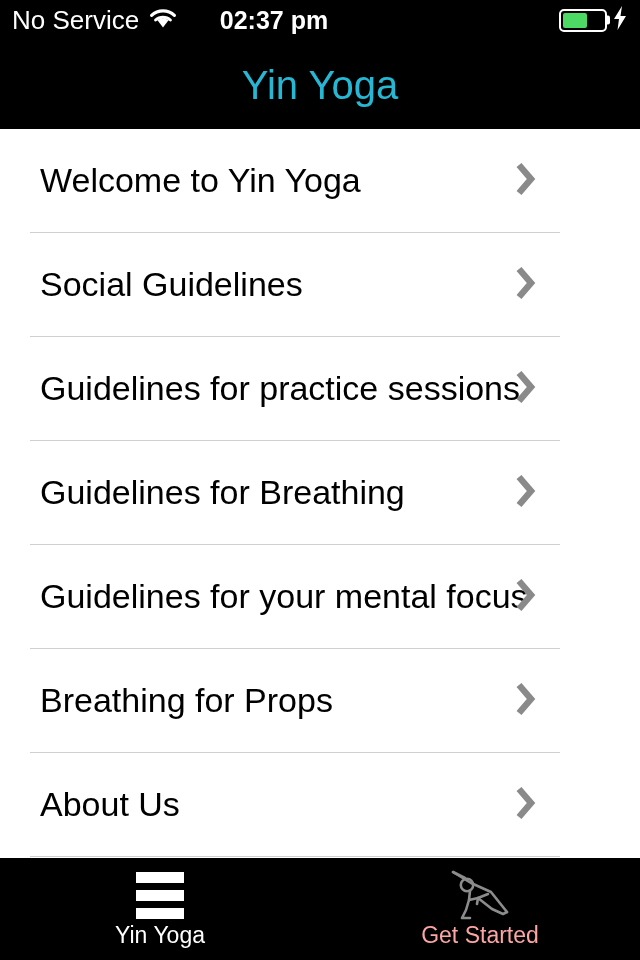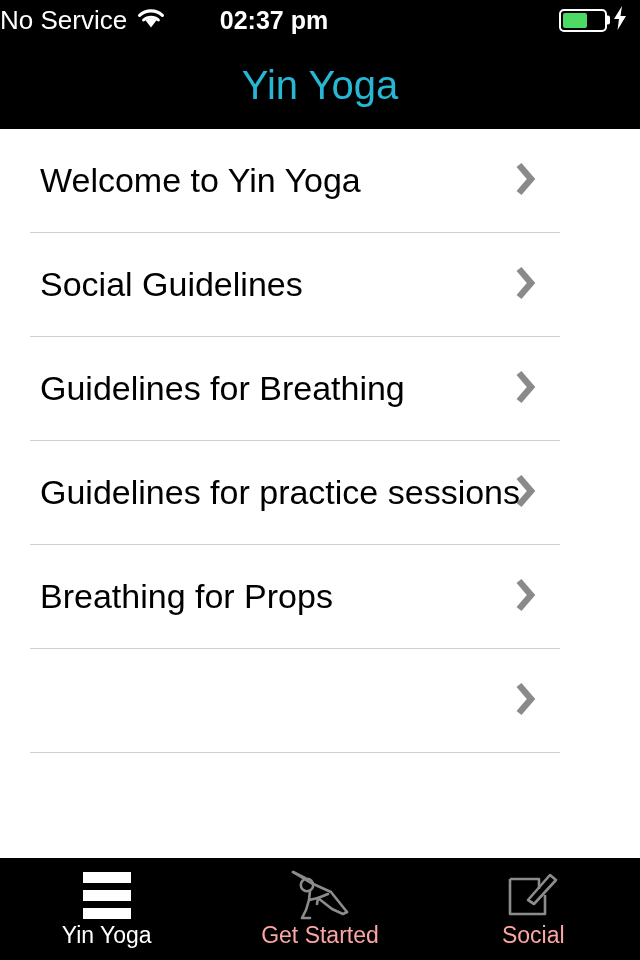--- a/index.html
+++ b/index.html
@@ -10,21 +10,21 @@
     overflow:hidden;
   }
   #phone { position:relative; width:640px; height:960px; background:#fff; }
 
   
   .statusbar{
     position:absolute; top:0; left:0; width:640px; height:40px;
     background:#000; color:#fff;
   }
   .sb-left{
-    position:absolute; left:0; top:0; height:40px;
+    position:absolute; left:12px; top:0; height:40px;
     display:flex; align-items:center; gap:9px;
   }
   .sb-carrier{ font-size:26px; letter-spacing:0px; line-height:1; }
   .wifi-icon{ display:block; }
   .sb-time{
     position:absolute; left:0; top:0; width:548px; height:40px;
     display:flex; align-items:center; justify-content:center;
     font-size:25px; font-weight:bold;
   }
   .sb-right{
@@ -150,41 +150,49 @@
         <span class="row-sep"></span>
       </div>
       <div class="row">
         <span class="row-label">Social Guidelines</span>
         <span class="chevron"><svg width="22" height="36" viewBox="0 0 22 36">
             <path d="M4 4 L16 18 L4 32" stroke="#8a8a8a" stroke-width="6.5" fill="none" stroke-linecap="butt" stroke-linejoin="miter"></path>
           </svg></span>
         <span class="row-sep"></span>
       </div>
       <div class="row">
+        <span class="row-label">Guidelines for practice sessions</span>
+        <span class="chevron"><svg width="22" height="36" viewBox="0 0 22 36">
+            <path d="M4 4 L16 18 L4 32" stroke="#8a8a8a" stroke-width="6.5" fill="none" stroke-linecap="butt" stroke-linejoin="miter"></path>
+          </svg></span>
+        <span class="row-sep"></span>
+      </div>
+      <div class="row">
         <span class="row-label">Guidelines for Breathing</span>
         <span class="chevron"><svg width="22" height="36" viewBox="0 0 22 36">
             <path d="M4 4 L16 18 L4 32" stroke="#8a8a8a" stroke-width="6.5" fill="none" stroke-linecap="butt" stroke-linejoin="miter"></path>
           </svg></span>
         <span class="row-sep"></span>
       </div>
       <div class="row">
-        <span class="row-label">Guidelines for practice sessions</span>
+        <span class="row-label">Guidelines for your mental focus</span>
         <span class="chevron"><svg width="22" height="36" viewBox="0 0 22 36">
             <path d="M4 4 L16 18 L4 32" stroke="#8a8a8a" stroke-width="6.5" fill="none" stroke-linecap="butt" stroke-linejoin="miter"></path>
           </svg></span>
         <span class="row-sep"></span>
       </div>
       <div class="row">
         <span class="row-label">Breathing for Props</span>
         <span class="chevron"><svg width="22" height="36" viewBox="0 0 22 36">
             <path d="M4 4 L16 18 L4 32" stroke="#8a8a8a" stroke-width="6.5" fill="none" stroke-linecap="butt" stroke-linejoin="miter"></path>
           </svg></span>
         <span class="row-sep"></span>
       </div>
       <div class="row">
+        <span class="row-label">About Us</span>
         <span class="chevron"><svg width="22" height="36" viewBox="0 0 22 36">
             <path d="M4 4 L16 18 L4 32" stroke="#8a8a8a" stroke-width="6.5" fill="none" stroke-linecap="butt" stroke-linejoin="miter"></path>
           </svg></span>
         <span class="row-sep"></span>
       </div>
     </div>
 
   <div class="tabbar">
 
   <div class="tab active">
@@ -206,27 +214,15 @@
               <circle cx="22" cy="16" r="6.2"></circle>
               <path d="M25 22 L24 31 L33 29 L43 25"></path>
               <path d="M24 31 L21 41 L17 49 L25 49"></path>
               <path d="M33 29 L47 40 L58 45 L62 43"></path>
               <path d="M33 29 L32 35"></path>
             </g>
           </svg>
         </span>
         <span class="tab-label">Get Started</span>
       </div>
-      <div class="tab">
-        <span class="tab-icon">
-          <svg width="54" height="52" viewBox="0 0 54 52">
-            <g fill="none" stroke="#8c8c8c" stroke-width="2.6" stroke-linejoin="round">
-              <path d="M4 10 L33 10 L33 20 M4 10 L4 45 L39 45 L39 26"></path>
-              <path d="M22 31 L44 6 L50 11 L28 35 Z"></path>
-              <path d="M22 31 L28 35"></path>
-            </g>
-          </svg>
-        </span>
-        <span class="tab-label">Social</span>
-      </div>
     </div>
 
 </div>
 
 </body></html>

